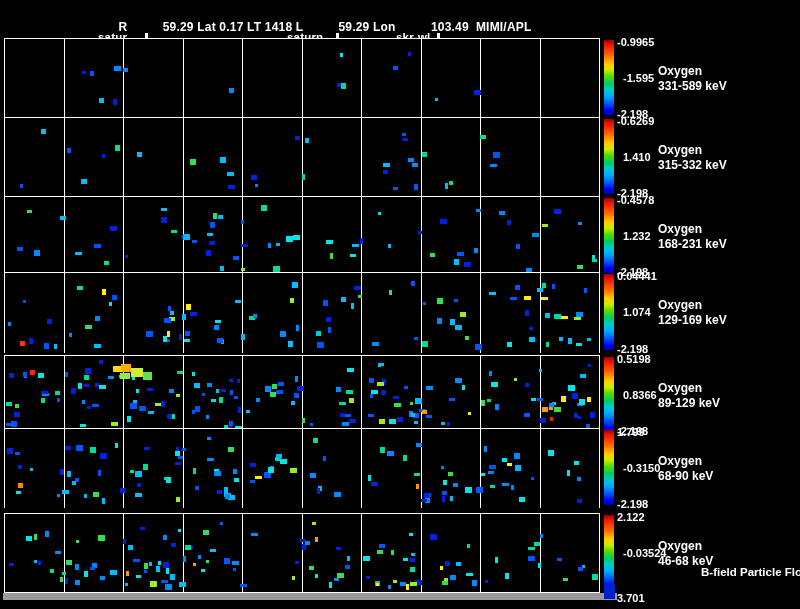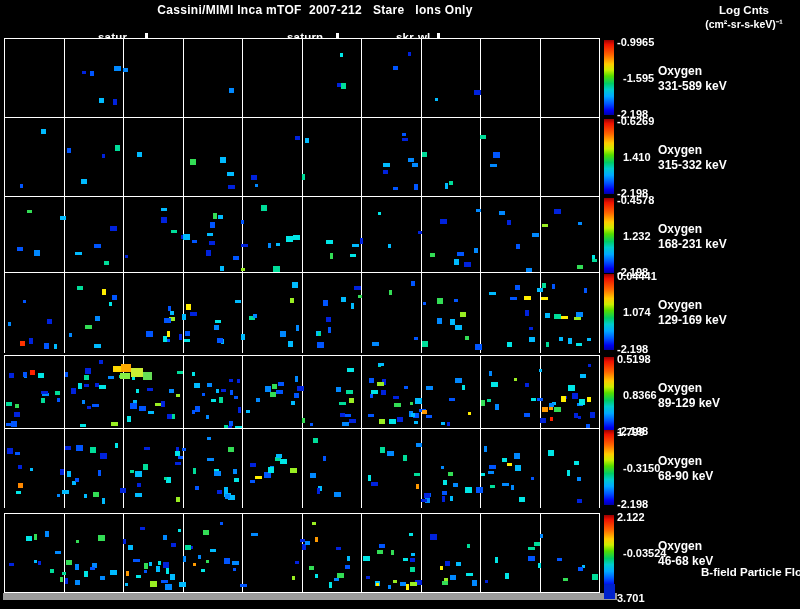--- a/index.html
+++ b/index.html
@@ -36,26 +36,22 @@
   .gray-bar{position:absolute;left:3px;top:593px;width:614px;height:7px;background:#9a9a9a;}
   .cbar-cap{position:absolute;left:604px;top:584px;width:11px;height:15px;background:#0022cc;}
   .time-axis{position:absolute;top:596px;left:0;width:620px;height:13px;}
   .ttick{position:absolute;top:1px;transform:translateX(-50%);font-size:11px;font-weight:bold;white-space:nowrap;}
 </style>
 </head>
 <body>
 
 <div class="screen">
 
-  <div class="hdr-title">Cassini/MIMI Inca mTOF  2007-212   Stare   Ions Only</div>
-
-  <div class="units">
-    <div class="u1">Log Cnts</div>
-    <div class="u2">(cm²-sr-s-keV)⁻¹</div>
-  </div>
+  <div class="hdr-sub">R          59.29 Lat 0.17 LT 1418 L          59.29 Lon          103.49  MIMI/APL</div>
+
 
   <div class="event-label" style="left:98px">satur</div>
   <div class="event-label" style="left:287px">saturn</div>
   <div class="event-label" style="left:396px">skr-wl</div>
   <div class="event-tick" style="left:145px"></div>
   <div class="event-tick" style="left:336px"></div>
   <div class="event-tick" style="left:437px"></div>
 
   <div class="panel panel-1" style="top:38px;height:79px">
     <div class="pframe" id="frame0">

